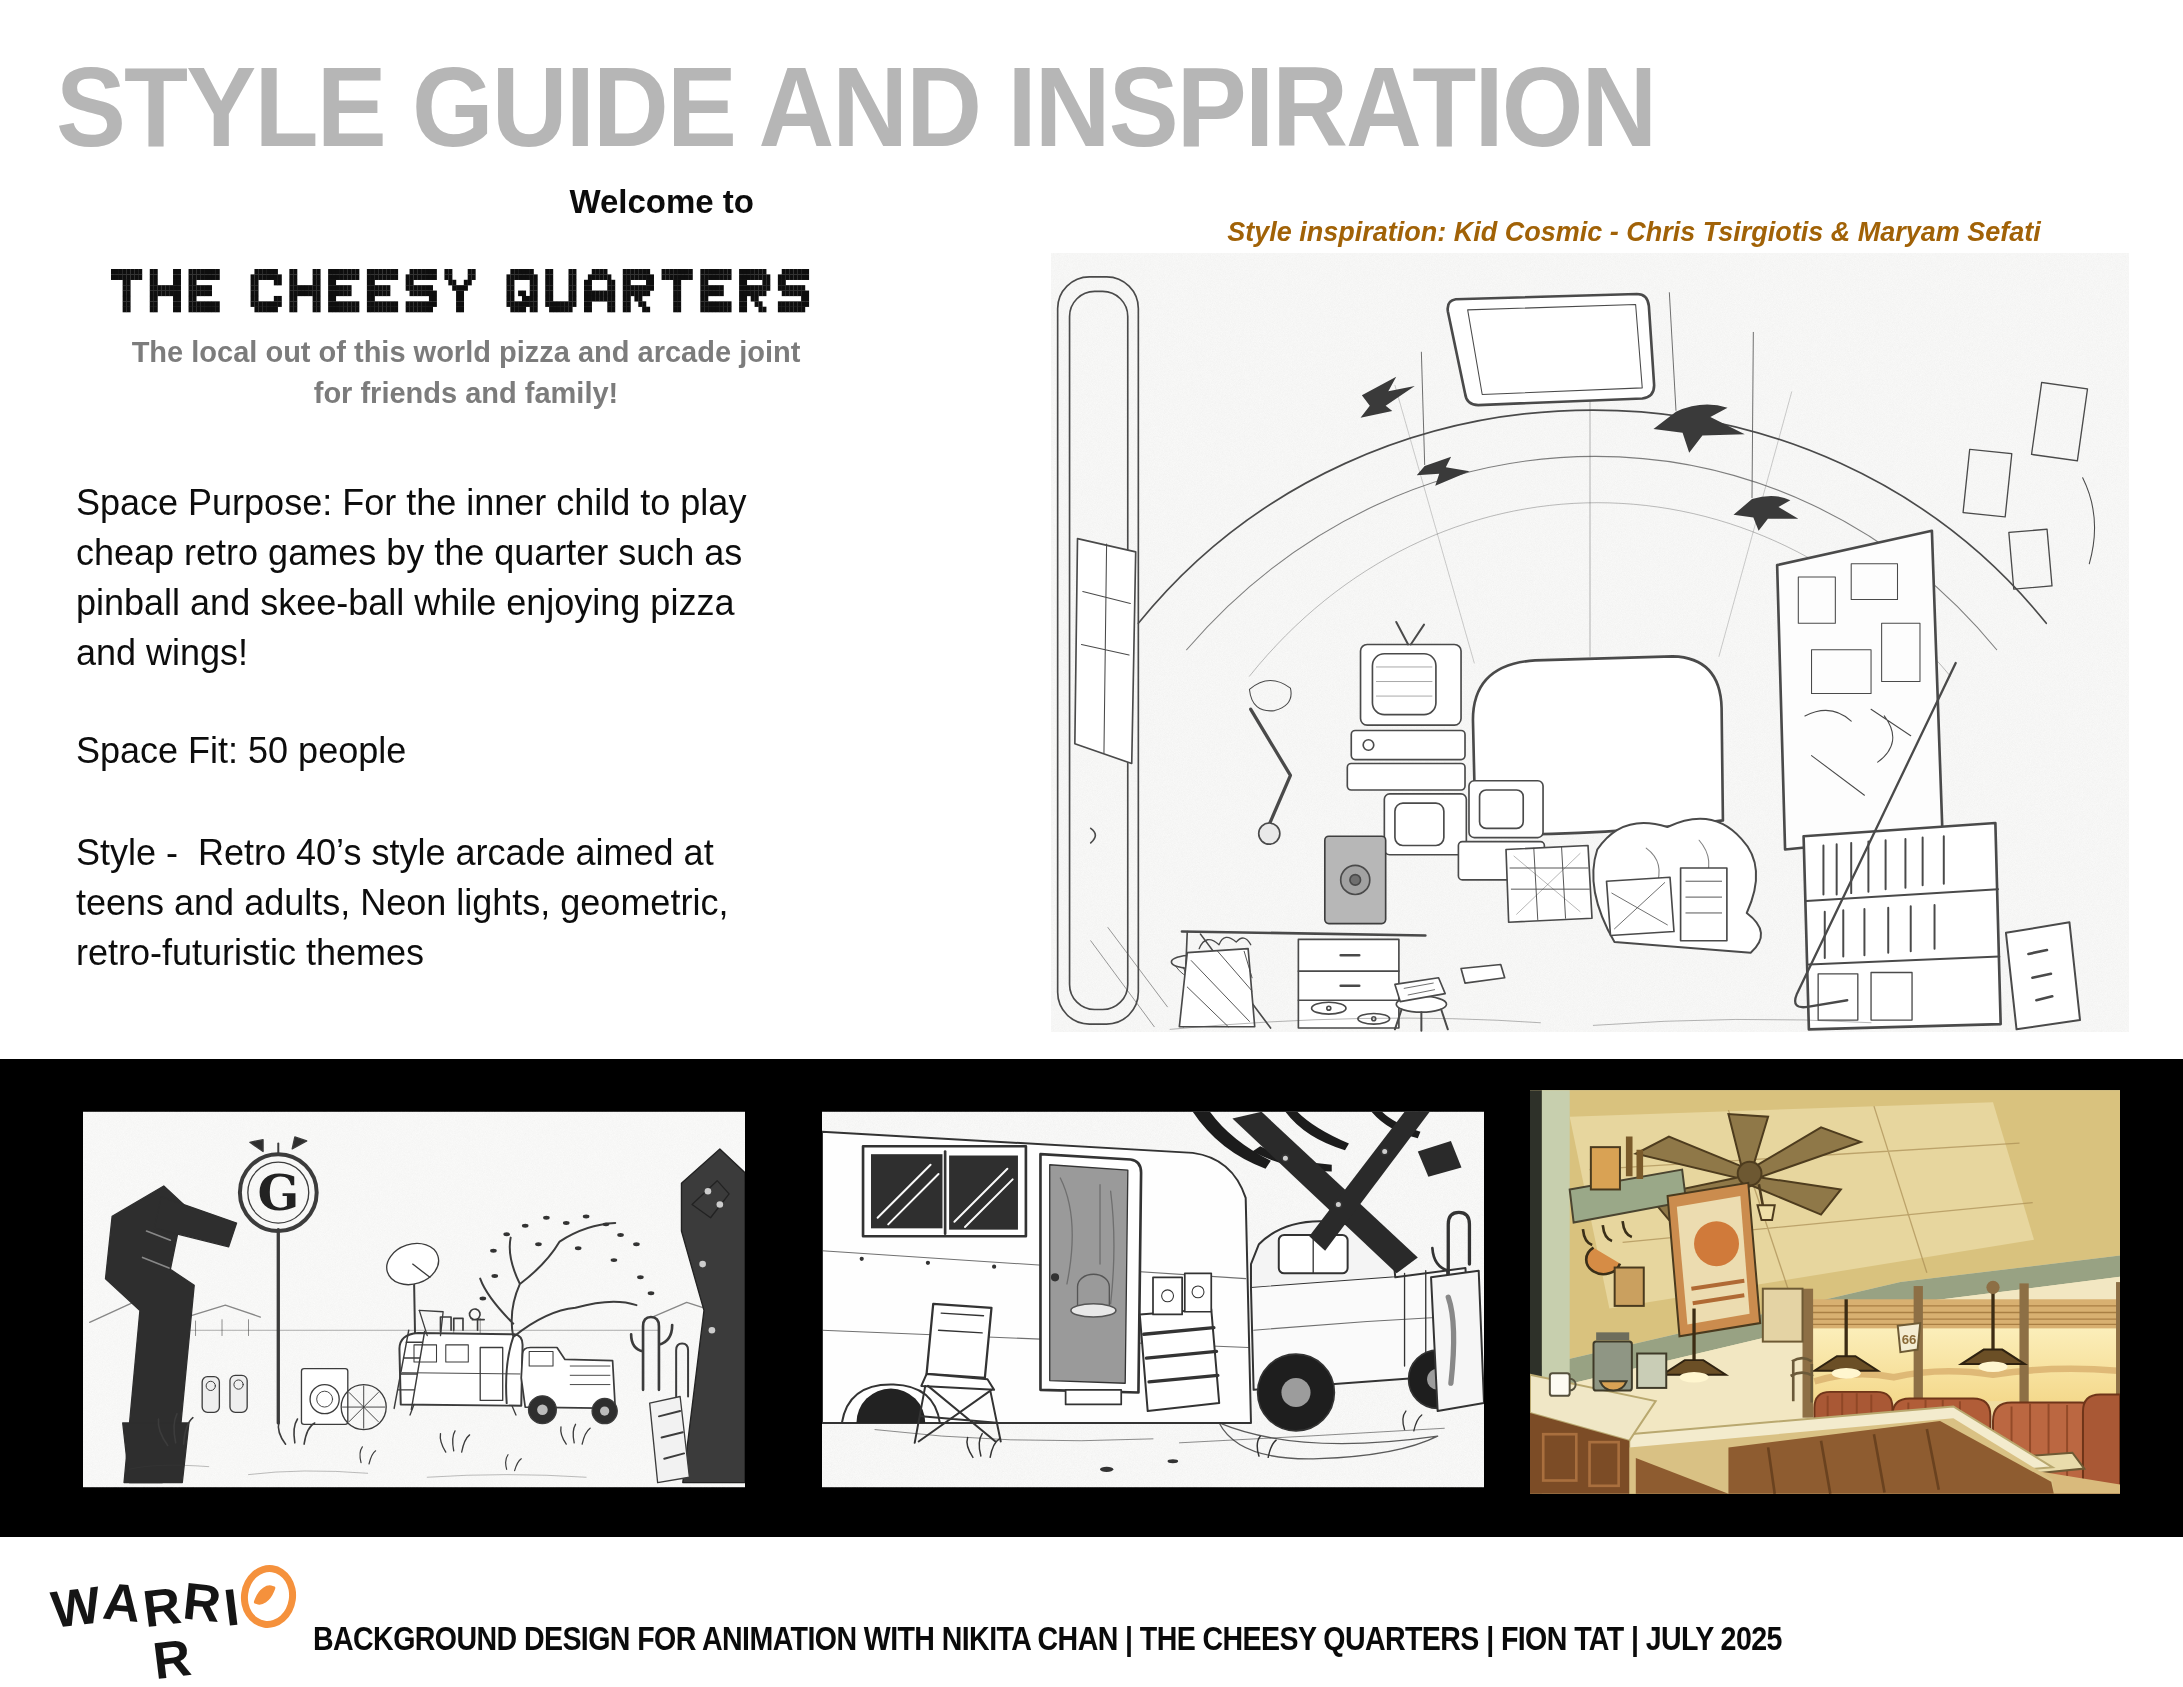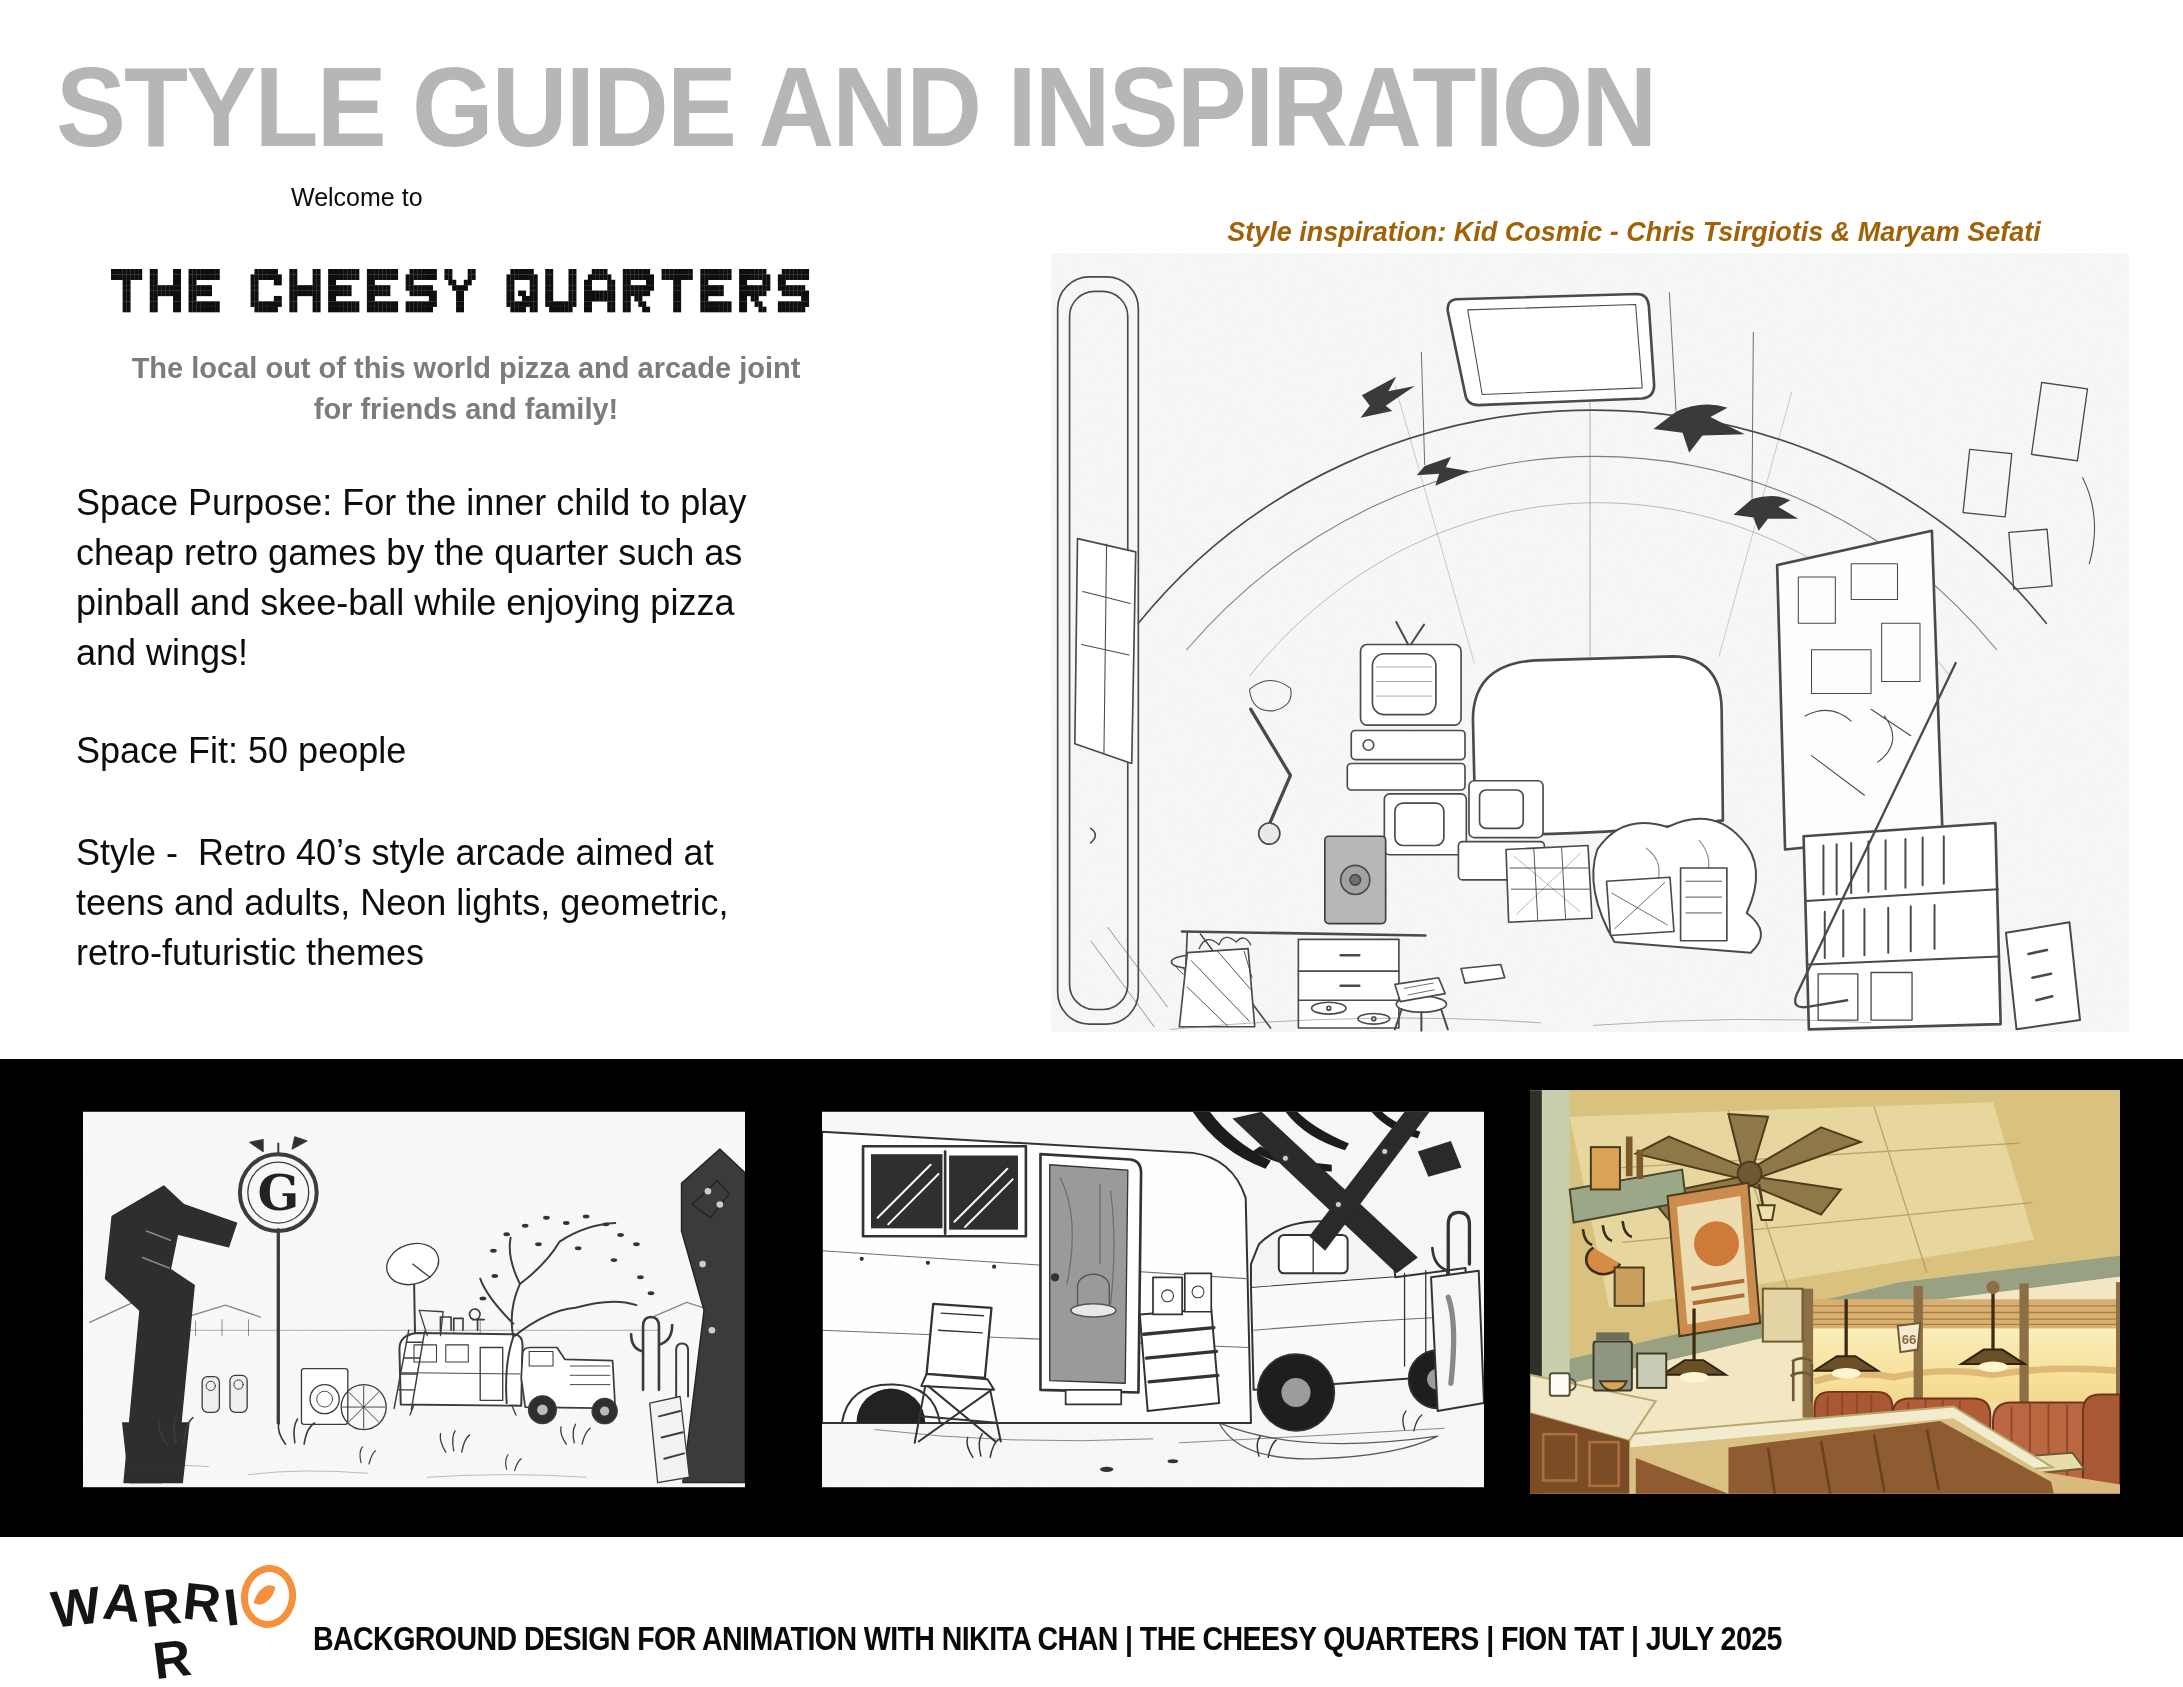--- a/index.html
+++ b/index.html
@@ -2,24 +2,24 @@
 <html style="font-size:10.6px"><head>
 <meta charset="utf-8">
 <style>
   html,body{margin:0;padding:0;background:#ffffff;}
   body{width:2183px;height:1687px;position:relative;overflow:hidden;
        font-family:"Liberation Sans",sans-serif;}
   .abs{position:absolute;}
 
   .big-title{left:56px;top:50px;font-size:114px;font-weight:900;color:#b6b6b6;
     letter-spacing:-2px;white-space:nowrap;transform:scaleX(.92);transform-origin:left top;line-height:1;}
-  .welcome{left:291px;top:183px;width:463px;text-align:left;
-    font-size:25px;font-weight:400;color:#0c0c0c;}
+  .welcome{left:291px;top:183px;width:463px;text-align:right;
+    font-size:33px;font-weight:700;color:#0c0c0c;}
   .pixel-title{left:111px;top:269px;width:708px;height:46px;}
-  .tagline{left:36px;top:348px;width:860px;text-align:center;
+  .tagline{left:36px;top:332px;width:860px;text-align:center;
     font-size:29px;font-weight:700;color:#7c7c7c;line-height:1.42;white-space:pre-line;}
   .copy{left:76px;width:939px;font-size:36px;font-weight:400;color:#0d0d0d;
     line-height:50px;white-space:pre-wrap;}
   .copy.p1{top:478px;}
   .copy.p2{top:726px;}
   .copy.p3{top:828px;}
 
   .caption{left:1138px;top:217px;width:992px;text-align:center;
     font-size:27px;font-weight:700;font-style:italic;color:#a16207;}
   .main-art{left:1051px;top:253px;width:1078px;height:779px;}

